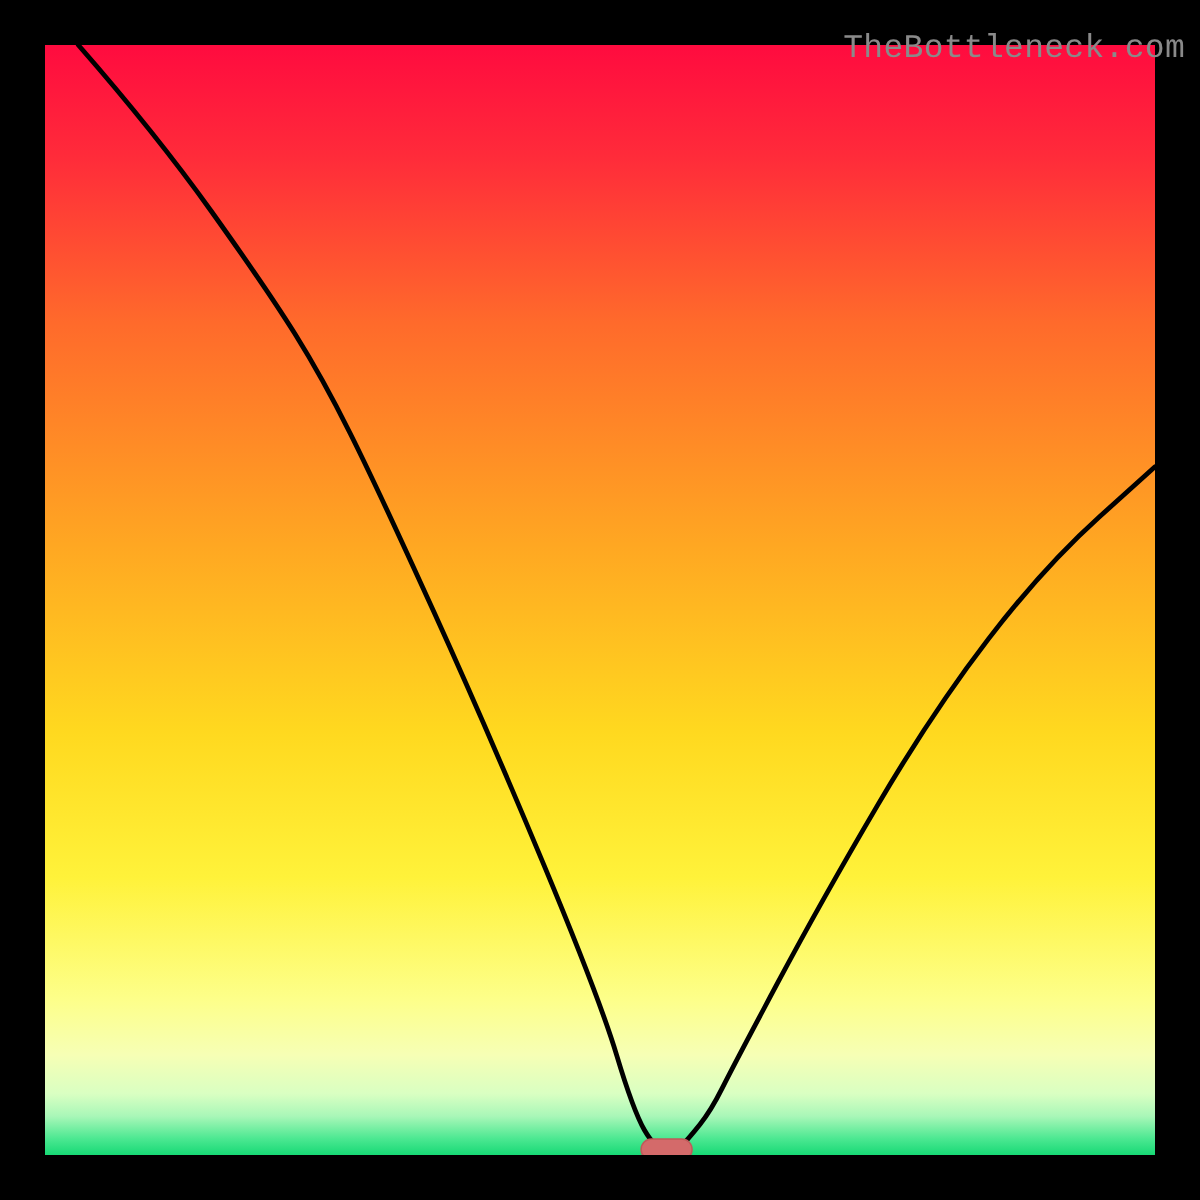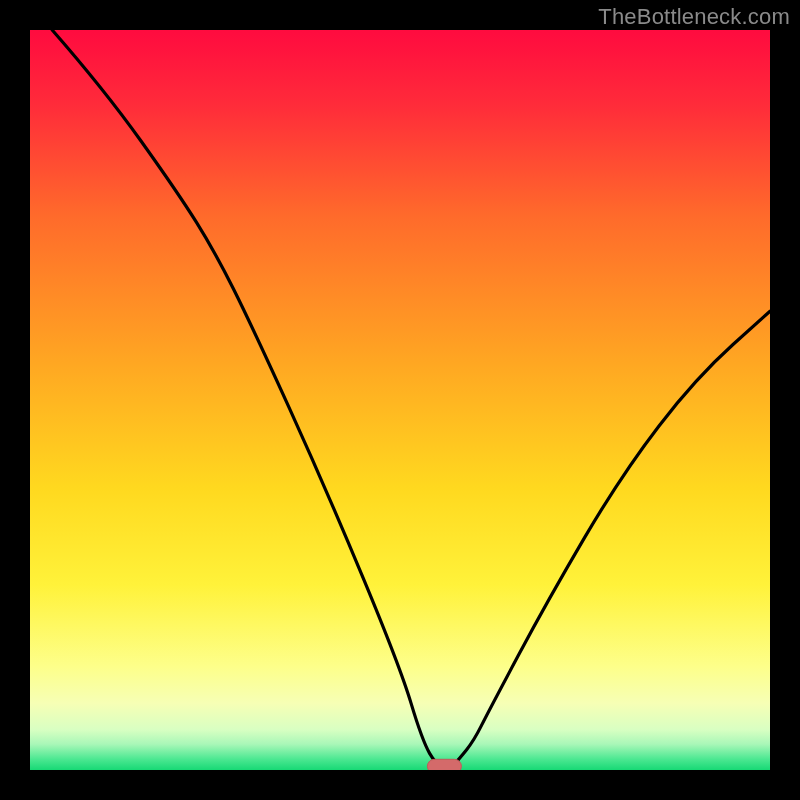--- a/index.html
+++ b/index.html
@@ -10,24 +10,24 @@
     background: #000;
     overflow: hidden;
   }
   .container {
     position: relative;
     width: 800px;
     height: 800px;
   }
   .watermark {
     position: absolute;
-    top: 4px;
+    top: 20px;
     right: 10px;
     color: #8a8a8a;
-    font-family: Liberation Sans, sans-serif;
+    font-family: Liberation Mono, monospace;
     font-size: 22px;
     font-weight: 500;
     z-index: 3;
     letter-spacing: 0.2px;
   }
   svg {
     display: block;
   }
 </style>
 </head>

